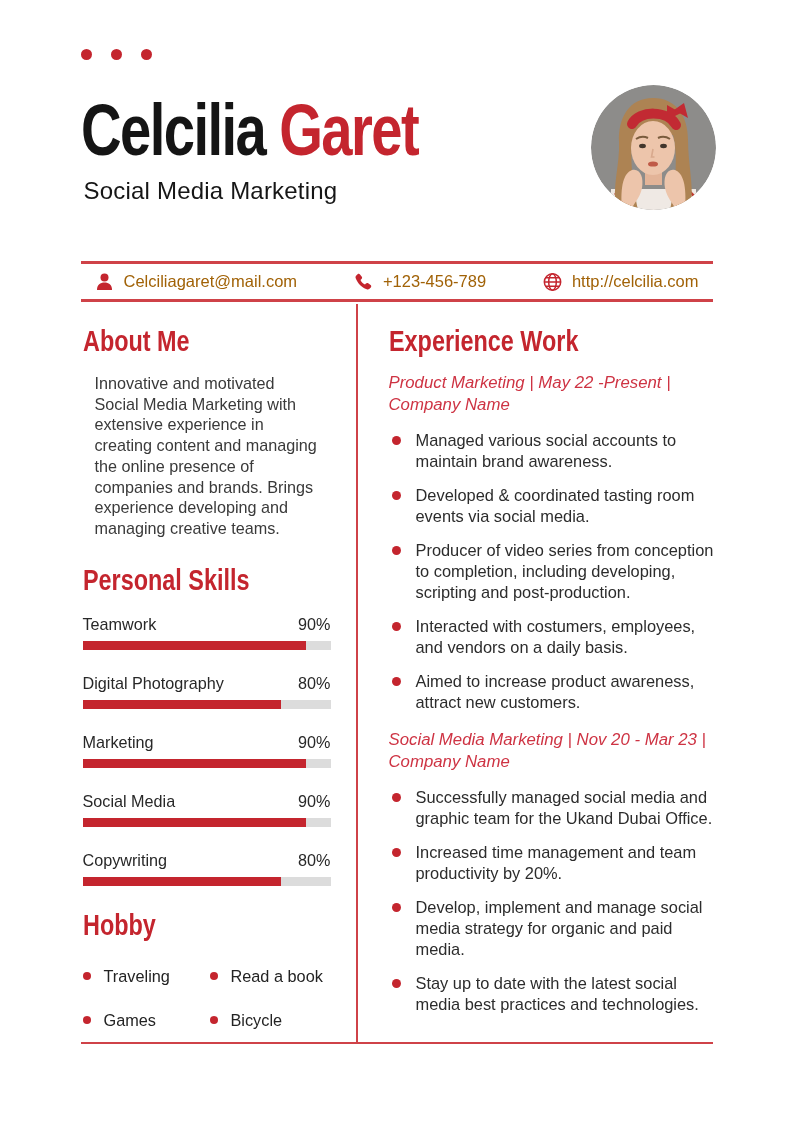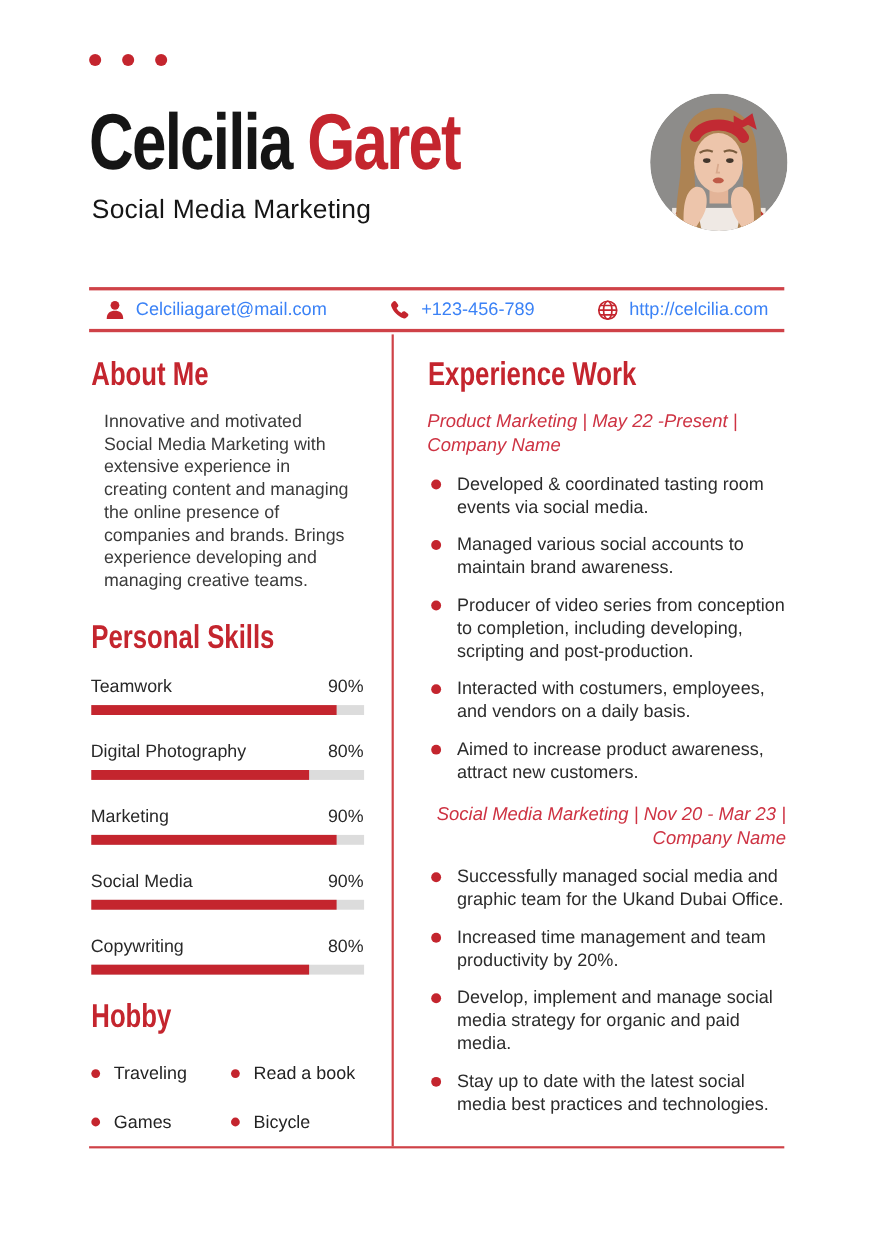--- a/index.html
+++ b/index.html
@@ -34,21 +34,21 @@
   .photo{position:absolute;left:590px;top:85px;width:125px;height:125px;border-radius:50%;overflow:hidden;}
   .photo svg{display:block;width:100%;height:100%;}
 
   
   .contact{
     position:absolute;left:80px;top:261px;width:632px;height:41px;
     border-top:3px solid var(--line);border-bottom:3px solid var(--line);
     display:flex;align-items:center;justify-content:space-between;
     padding:0 14px;
   }
-  .citem{display:flex;align-items:center;gap:10px;font-size:16.5px;color:#3b82f6;}
+  .citem{display:flex;align-items:center;gap:10px;font-size:16.5px;color:#a16207;}
   .cicon{width:19px;height:19px;flex:0 0 auto;display:flex;align-items:center;justify-content:center;}
   .cicon svg{display:block;}
 
   
   .divider{position:absolute;left:355px;top:304px;width:2px;height:738px;background:var(--line);}
   .bottomline{position:absolute;left:80px;top:1042px;width:632px;height:2px;background:var(--line);}
 
   
   .col-left{position:absolute;left:82px;top:326px;width:248px;}
   .col-right{position:absolute;left:388px;top:326px;width:326px;}
@@ -66,21 +66,21 @@
   .fill{height:100%;background:var(--red);}
 
   
   .hobby{}
   .hobby-grid{margin-top:27px;display:grid;grid-template-columns:127px 1fr;row-gap:25px;}
   .hobby-item{display:flex;align-items:center;gap:13px;font-size:16.3px;color:#232323;}
   .hdot{width:8px;height:8px;border-radius:50%;background:var(--red);flex:0 0 auto;}
 
   
   .job-head{margin:16px 0 0;font-style:italic;color:var(--accent);font-size:16.8px;line-height:22px;}
-  .job-head.second{margin-top:16px;text-align:right;}
+  .job-head.second{margin-top:16px;}
   ul.bullets{list-style:none;margin:14px 0 0;padding:0;}
   ul.bullets li{
     position:relative;padding-left:27px;margin-bottom:13px;
     font-size:16.4px;line-height:21px;color:var(--ink);
   }
   ul.bullets li::before{
     content:"";position:absolute;left:3px;top:6px;
     width:9px;height:9px;border-radius:50%;background:var(--red);
   }
 </style>
@@ -251,22 +251,22 @@
     </div>
 
   </div>
 
   <div class="col-right">
 
     <h2 class="sec"><span class="cond">Experience Work</span></h2>
 
     <p class="job-head">Product Marketing | May 22 -Present | Company Name</p>
     <ul class="bullets">
+      <li>Managed various social accounts to maintain brand awareness.</li>
       <li>Developed &amp; coordinated tasting room events via social media.</li>
-      <li>Managed various social accounts to maintain brand awareness.</li>
       <li>Producer of video series from conception to completion, including developing, scripting and post-production.</li>
       <li>Interacted with costumers, employees, and vendors on a daily basis.</li>
       <li>Aimed to increase product awareness, attract new customers.</li>
     </ul>
 
     <p class="job-head second">Social Media Marketing | Nov 20 - Mar 23 | Company Name</p>
     <ul class="bullets">
       <li>Successfully managed social media and graphic team for the Ukand Dubai Office.</li>
       <li>Increased time management and team productivity by 20%.</li>
       <li>Develop, implement and manage social media strategy for organic and paid media.</li>

